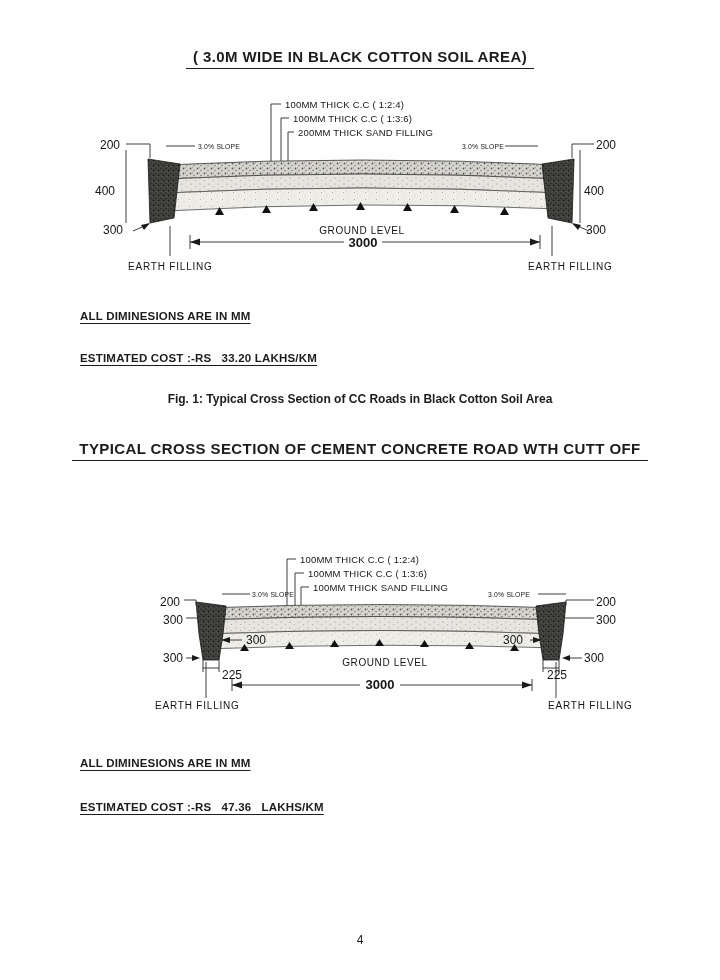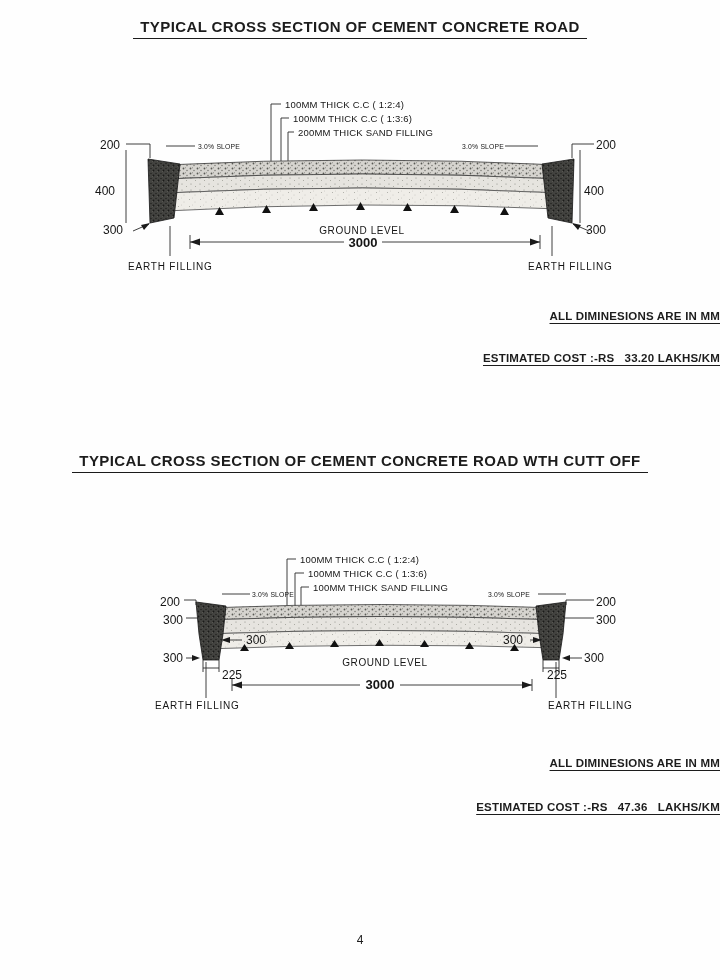--- a/index.html
+++ b/index.html
@@ -6,21 +6,21 @@
   html,body { width:720px; height:980px; }
   body {
     background:#ffffff;
     font-family:"Liberation Sans", sans-serif;
     color:#1c1c1c;
     position:relative;
     overflow:hidden;
   }
   .page { position:absolute; inset:0; background:#fefefe; }
   .center-row, .caption-row, .pageno-row { position:absolute; left:0; width:720px; text-align:center; }
-  .note-row { position:absolute; left:80px; width:640px; text-align:right; }
+  .note-row { position:absolute; left:80px; width:640px; text-align:left; }
   .doc-title {
     display:inline-block;
     font-size:15px; font-weight:bold; letter-spacing:.4px;
     border-bottom:1.6px solid #1b1b1b; padding:0 7px 3px;
     white-space:nowrap;
   }
   .note {
     font-size:11.5px; font-weight:bold; letter-spacing:.2px;
     text-decoration:underline; text-underline-offset:3px;
   }
@@ -63,22 +63,22 @@
       <rect width="5" height="5" fill="#434340"></rect>
       <circle cx="1" cy="1.5" r="0.8" fill="#222220"></circle>
       <circle cx="3.5" cy="3.5" r="0.9" fill="#1a1a18"></circle>
       <circle cx="2.5" cy="4.5" r="0.5" fill="#5e5e58"></circle>
     </pattern>
   </defs>
 </svg>
 
 <div class="page">
 
-  <div class="center-row" style="top:18px">
-    <span class="doc-title">TYPICAL CROSS SECTION OF CEMENT CONCRETE ROAD</span>
+  <div class="center-row" style="top:48px">
+    <span class="doc-title">( 3.0M WIDE IN BLACK COTTON SOIL AREA)</span>
   </div>
 
   <svg class="diagram" style="top:92px" width="720" height="205" viewBox="0 0 720 205">
 
     <g>
       <polyline points="281,12 271,12 271,77"></polyline>
       <polyline points="289,26 281,26 281,84"></polyline>
       <polyline points="294,40 288,40 288,92"></polyline>
     </g>
     <text class="lbl" x="285" y="16">100MM THICK C.C ( 1:2:4)</text>
@@ -138,22 +138,25 @@
     <text class="earth" x="128" y="178">EARTH FILLING</text>
     <text class="earth" x="528" y="178">EARTH FILLING</text>
   </svg>
 
   <div class="note-row" style="top:306px">
     <span class="note">ALL DIMINESIONS ARE IN MM</span>
   </div>
   <div class="note-row" style="top:348px">
     <span class="note pre">ESTIMATED COST :-RS   33.20 LAKHS/KM</span>
   </div>
-
-  <div class="center-row" style="top:452px">
+  <div class="caption-row" style="top:389px">
+    <span class="caption">Fig. 1: Typical Cross Section of CC Roads in Black Cotton Soil Area</span>
+  </div>
+
+  <div class="center-row" style="top:440px">
     <span class="doc-title">TYPICAL CROSS SECTION OF CEMENT CONCRETE ROAD WTH CUTT OFF</span>
   </div>
 
   <svg class="diagram" style="top:548px" width="720" height="228" viewBox="0 0 720 228">
 
     <g>
       <polyline points="296,11 287,11 287,64"></polyline>
       <polyline points="304,25 295,25 295,71"></polyline>
       <polyline points="309,39 301,39 301,79"></polyline>
     </g>

